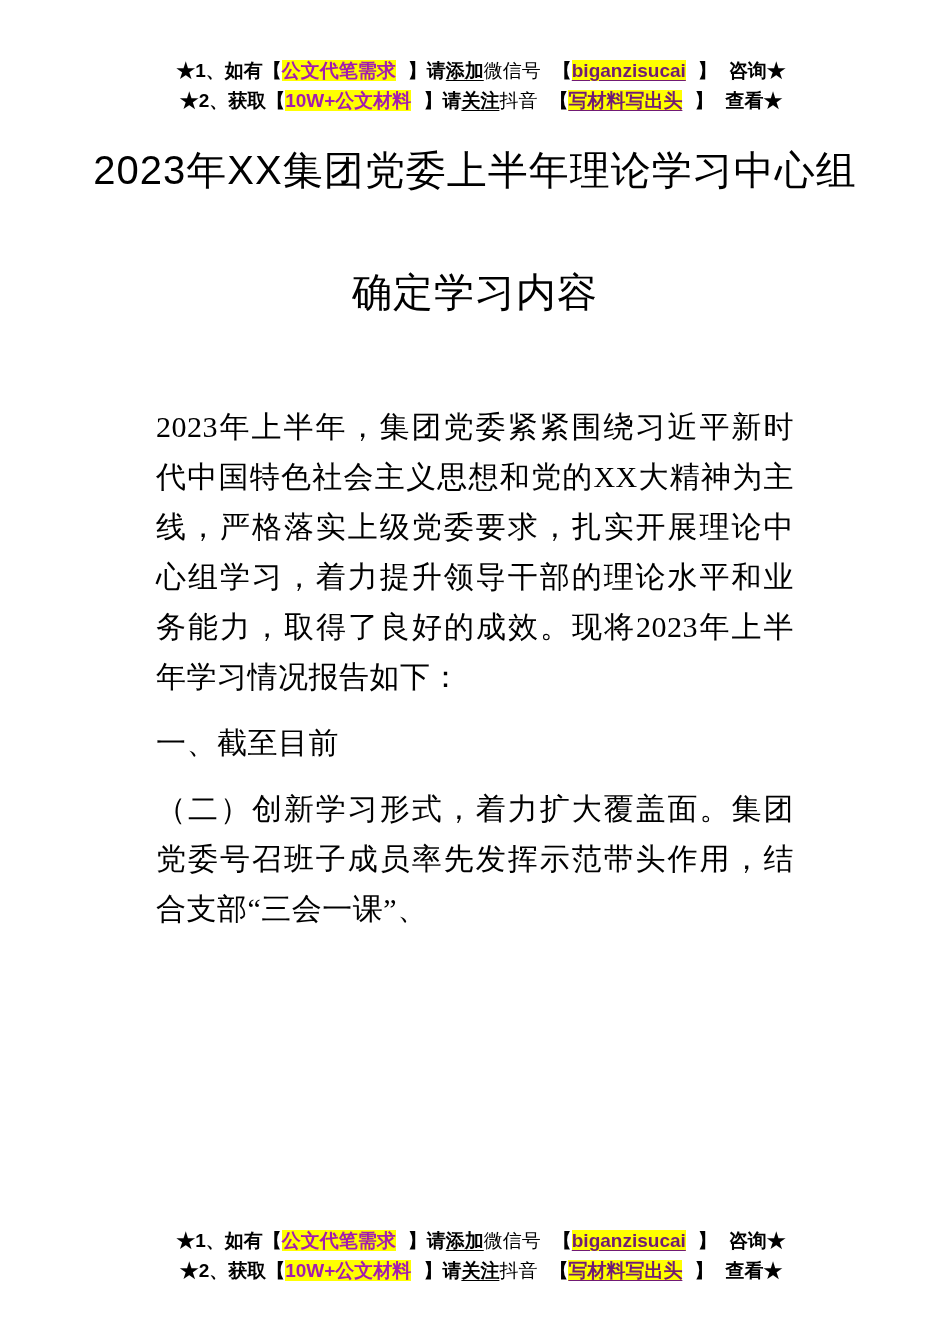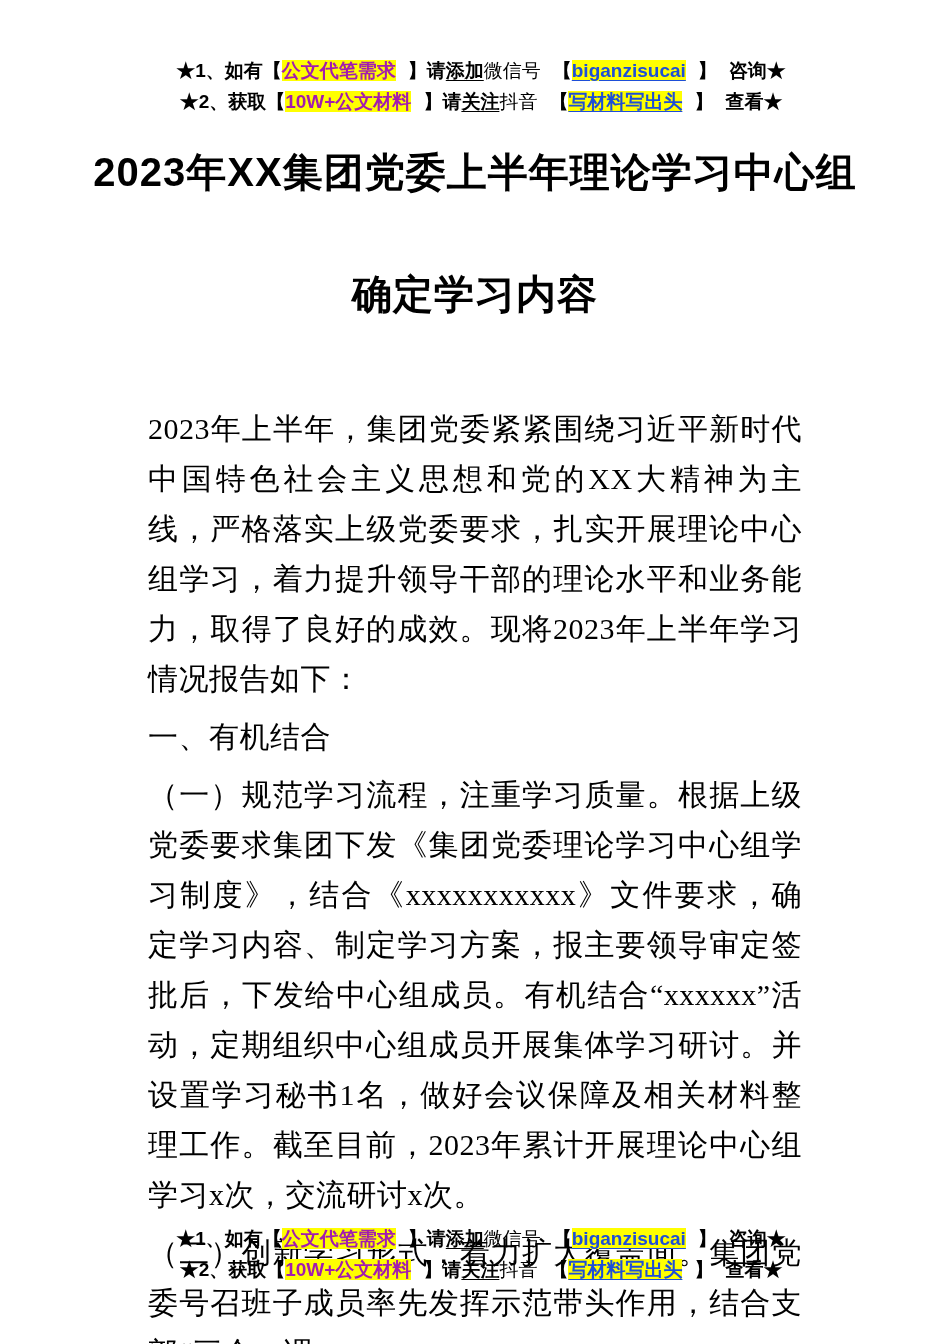--- a/index.html
+++ b/index.html
@@ -28,70 +28,69 @@
     color: #000000;
   }
   .banner-top { padding-top: 56px; }
   .banner-bottom {
     position: absolute;
     left: 0;
     right: 0;
     bottom: 58px;
   }
   .seg-bold            { font-weight: bold; margin-left: 12px; }
-  .seg-normal          { font-weight: normal; font-family: Liberation Mono, monospace; }
+  .seg-normal          { font-weight: normal; }
   .seg-highlight       { font-weight: bold; color: #a21caf; background: #ffff00; }
   .seg-bold-underline  { font-weight: bold; text-decoration: underline; text-underline-offset: 3px; }
   .seg-highlight-underline {
-    font-weight: bold; color: #1d4ed8; background: #ffff00;
+    font-weight: bold; color: #701a75; background: #ffff00;
     text-decoration: underline; text-underline-offset: 3px;
   }
 
   
   .doc-title {
     margin: 28px 70px 0 70px;
     text-align: center;
     font-family: "Liberation Sans", sans-serif;
-    font-weight: bold;
+    font-weight: normal;
     font-size: 40px;
     line-height: 52px;
     letter-spacing: 1px;
   }
   .doc-title .title-line-2 { margin-top: 70px; }
 
   
   .doc-body {
     margin: 84px 140px 0 140px;
     font-family: "Liberation Serif", serif;
     font-size: 30px;
     line-height: 50px;
     text-align: justify;
     letter-spacing: 0.5px;
   }
-  .doc-body p { margin: 8px; }
+  .doc-body p { margin: 16px; }
 </style>
 </head>
 <body>
 
 <div class="page">
 
   <div class="banner banner-top">
     <div class="banner-line"><span class="seg-bold">★1、如有【</span><span class="seg-highlight">公文代笔需求</span><span class="seg-bold">】请</span><span class="seg-bold-underline">添加</span><span class="seg-normal">微信号</span><span class="seg-bold">【</span><span class="seg-highlight-underline">biganzisucai</span><span class="seg-bold">】</span><span class="seg-bold">咨询★</span></div>
     <div class="banner-line"><span class="seg-bold">★2、获取【</span><span class="seg-highlight">10W+公文材料</span><span class="seg-bold">】请</span><span class="seg-bold-underline">关注</span><span class="seg-normal">抖音</span><span class="seg-bold">【</span><span class="seg-highlight-underline">写材料写出头</span><span class="seg-bold">】</span><span class="seg-bold">查看★</span></div>
   </div>
 
   <div class="doc-title">
     <div class="title-line-1">2023年XX集团党委上半年理论学习中心组</div>
     <div class="title-line-2">确定学习内容</div>
   </div>
 
   <div class="doc-body">
     <p>2023年上半年，集团党委紧紧围绕习近平新时代中国特色社会主义思想和党的XX大精神为主线，严格落实上级党委要求，扎实开展理论中心组学习，着力提升领导干部的理论水平和业务能力，取得了良好的成效。现将2023年上半年学习情况报告如下：</p>
-    <p>一、有机结合</p>
-    <p>（一）规范学习流程，注重学习质量。根据上级党委要求集团下发《集团党委理论学习中心组学习制度》，结合《xxxxxxxxxxx》文件要求，确定学习内容、制定学习方案，报主要领导审定签批后，下发给中心组成员。有机结合“xxxxxx”活动，定期组织中心组成员开展集体学习研讨。并设置学习秘书1名，做好会议保障及相关材料整理工作。截至目前，2023年累计开展理论中心组学习x次，交流研讨x次。</p>
+    <p>一、截至目前</p>
     <p>（二）创新学习形式，着力扩大覆盖面。集团党委号召班子成员率先发挥示范带头作用，结合支部“三会一课”、</p>
   </div>
 
   <div class="banner banner-bottom">
     <div class="banner-line"><span class="seg-bold">★1、如有【</span><span class="seg-highlight">公文代笔需求</span><span class="seg-bold">】请</span><span class="seg-bold-underline">添加</span><span class="seg-normal">微信号</span><span class="seg-bold">【</span><span class="seg-highlight-underline">biganzisucai</span><span class="seg-bold">】</span><span class="seg-bold">咨询★</span></div>
     <div class="banner-line"><span class="seg-bold">★2、获取【</span><span class="seg-highlight">10W+公文材料</span><span class="seg-bold">】请</span><span class="seg-bold-underline">关注</span><span class="seg-normal">抖音</span><span class="seg-bold">【</span><span class="seg-highlight-underline">写材料写出头</span><span class="seg-bold">】</span><span class="seg-bold">查看★</span></div>
   </div>
 
 </div>
 

